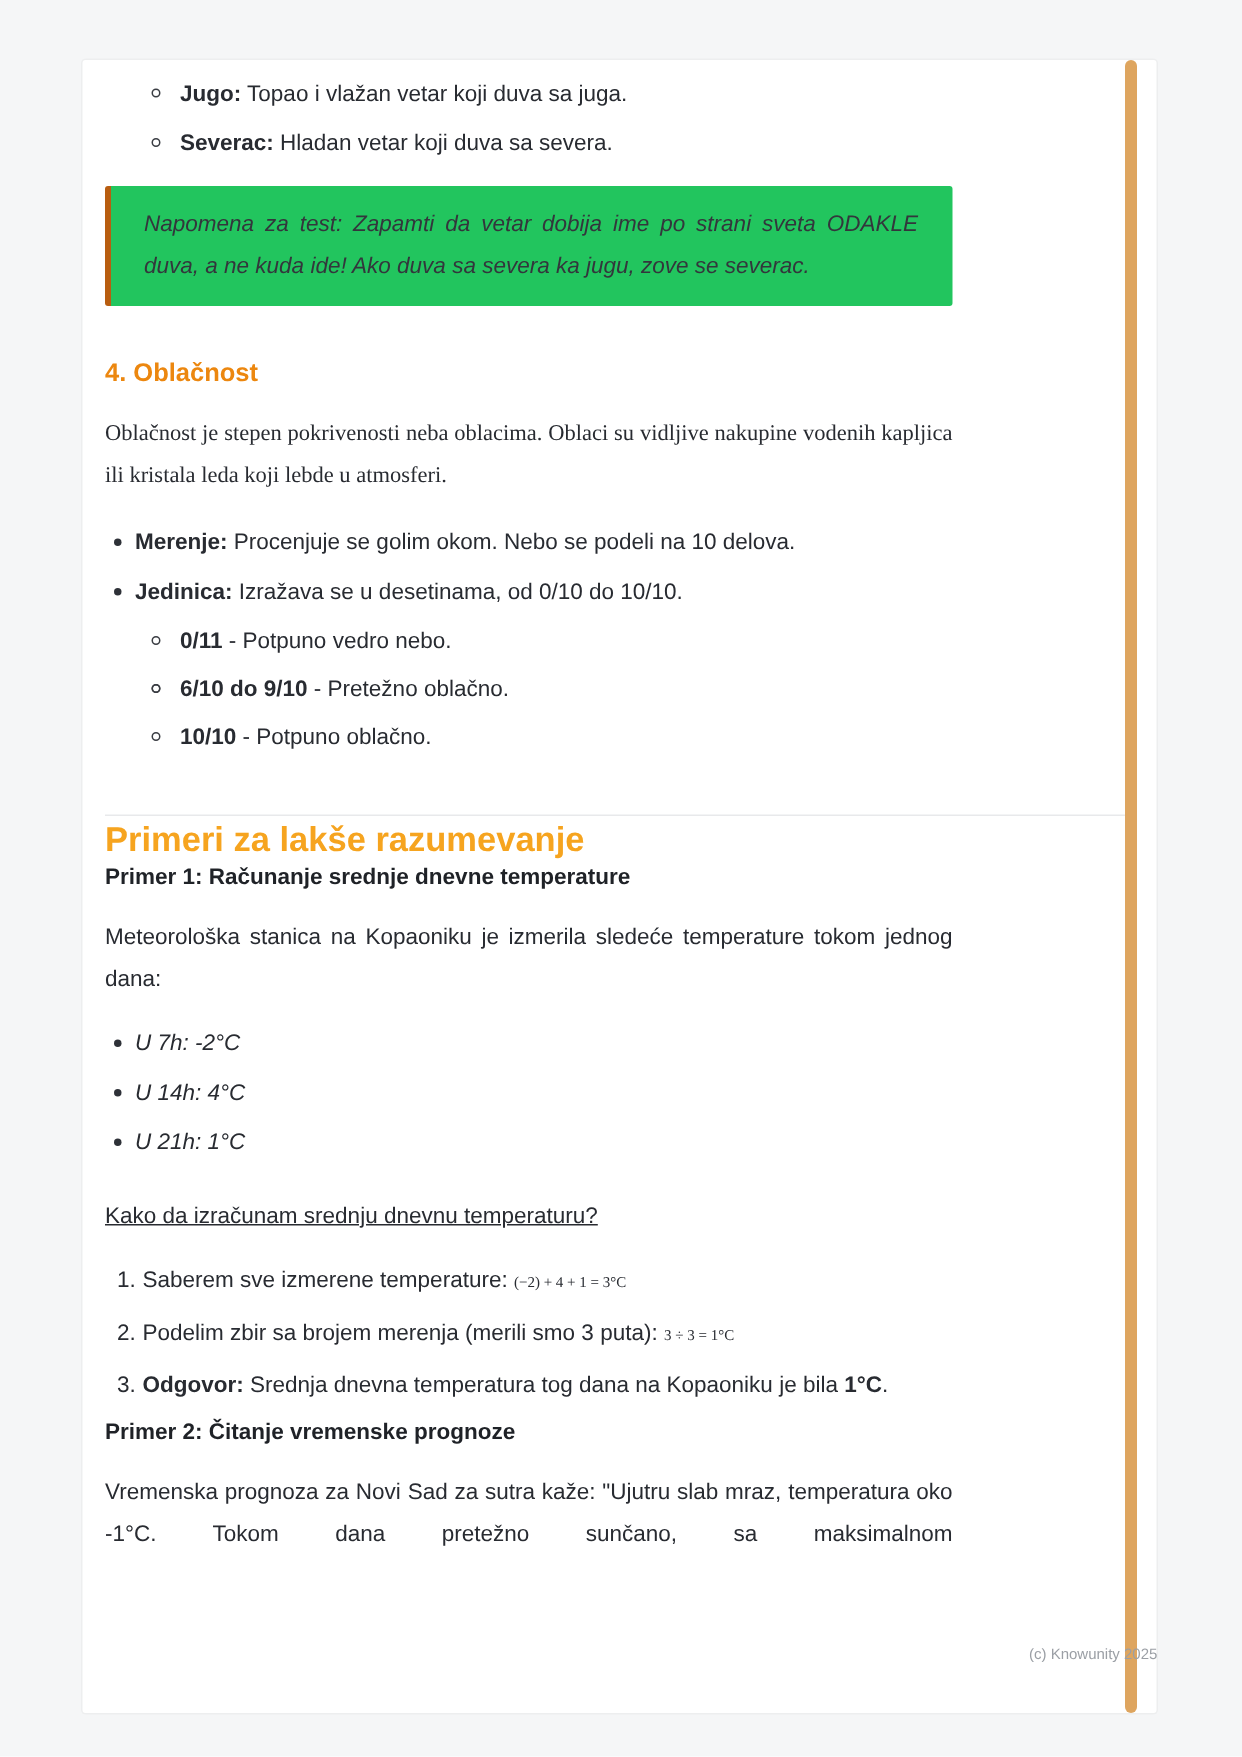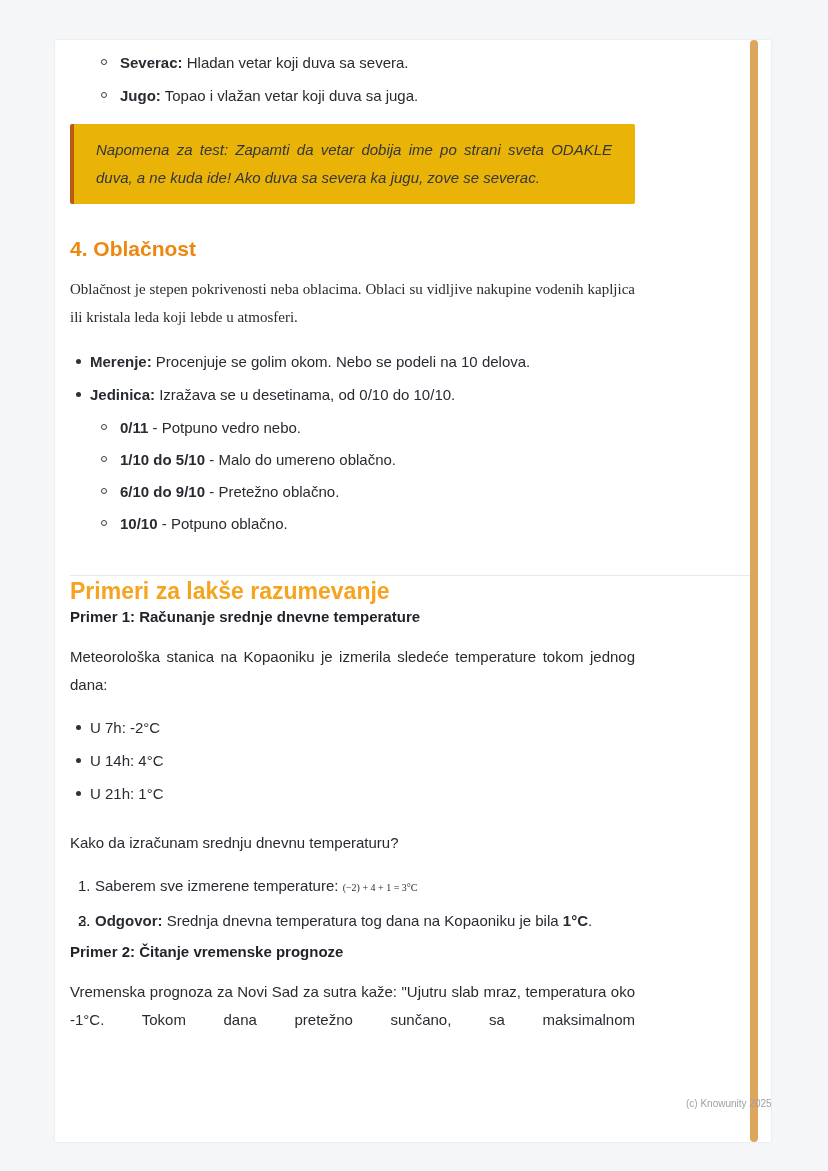--- a/index.html
+++ b/index.html
@@ -49,52 +49,52 @@
     border:1.5px solid #3a3d43; background:transparent;
   }
   
   .nested-list { margin-top:7px; }
   .nested-list > .li { padding-left:30px; margin-bottom:6px; }
   .nested-list .marker-circle { left:11px; }
 
   .note-box {
     margin-top:15px;
     width:565px;
-    background:#eab308;
+    background:#22c55e;
     border-left:4px solid #b85d10;
     border-radius:2px;
     padding:12px 23px 12px 22px;
   }
   .note-text {
     font-style:italic; font-size:15px; line-height:28px;
     text-align:justify; color:#33363c;
   }
 
   h3.h3 {
-    margin-top:33px; font-size:21px; line-height:24px;
+    margin-top:33px; font-size:17px; line-height:24px;
     font-weight:bold; color:#ec870f;
   }
   .after-h3 { margin-top:14px;font-family:Liberation Serif, serif; }
   .main-list { margin-top:18px; }
 
   hr.divider {
     margin-top:38px; border:none; border-top:1px solid #e8e9eb;
     width:688px; height:0;
   }
   h2.h2 {
     font-size:23px; line-height:30px;
     font-weight:bold; color:#f6a41f;
   }
   h4.h4 {
     font-size:15px; line-height:22px;
     font-weight:bold; color:#1f2227;
   }
   .after-h4 { margin-top:15px; }
-  .meas-list { margin-top:16px; }
-  .question { margin-top:22px; }
+  .meas-list { margin-top:16px;font-style:italic; }
+  .question { margin-top:22px;text-decoration:underline; }
   .steps { margin-top:16px; }
   .steps > .li { padding-left:25px; }
   .step-num { position:absolute; left:8px; top:0; }
   .math {
     font-family:"Liberation Serif", serif;
     font-size:10px;
   }
   .para2 { margin-top:15px; }
 
   .right-bar {
@@ -110,25 +110,25 @@
 </style>
 </head>
 <body>
 
 <div class="card">
   <div class="content">
 
     <ul class="lead-list">
       <li class="li">
         <span class="marker-circle"></span>
+        <span><b>Jugo:</b><span> Topao i vlažan vetar koji duva sa juga.</span></span>
+      </li>
+      <li class="li">
+        <span class="marker-circle"></span>
         <span><b>Severac:</b><span> Hladan vetar koji duva sa severa.</span></span>
-      </li>
-      <li class="li">
-        <span class="marker-circle"></span>
-        <span><b>Jugo:</b><span> Topao i vlažan vetar koji duva sa juga.</span></span>
       </li>
     </ul>
 
     <div class="note-box">
       <p class="note-text">Napomena za test: Zapamti da vetar dobija ime po strani sveta ODAKLE duva, a ne kuda ide! Ako duva sa severa ka jugu, zove se severac.</p>
     </div>
 
     <h3 class="h3">4. Oblačnost</h3>
     <p class="para after-h3">Oblačnost je stepen pokrivenosti neba oblacima. Oblaci su vidljive nakupine vodenih kapljica ili kristala leda koji lebde u atmosferi.</p>
 
@@ -140,21 +140,20 @@
       <li class="li">
         <span class="marker-disc"></span>
         <span><b>Jedinica:</b><span> Izražava se u desetinama, od 0/10 do 10/10.</span></span>
         <ul class="nested-list">
           <li class="li">
             <span class="marker-circle"></span>
             <span><b>0/11</b><span> - Potpuno vedro nebo.</span></span>
           </li>
           <li class="li">
             <span class="marker-circle"></span>
-            <span><b>1/10 do 5/10</b><span> - Malo do umereno oblačno.</span></span>
           </li>
           <li class="li">
             <span class="marker-circle"></span>
             <span><b>6/10 do 9/10</b><span> - Pretežno oblačno.</span></span>
           </li>
           <li class="li">
             <span class="marker-circle"></span>
             <span><b>10/10</b><span> - Potpuno oblačno.</span></span>
           </li>
         </ul>
@@ -185,20 +184,21 @@
 
     <p class="para question">Kako da izračunam srednju dnevnu temperaturu?</p>
 
     <ol class="steps">
       <li class="li">
         <span class="step-num">1.</span>
         <span><span>Saberem sve izmerene temperature: </span><span class="math">(−2) + 4 + 1 = 3°C</span></span>
       </li>
       <li class="li">
         <span class="step-num">2.</span>
+        <span><span>Podelim zbir sa brojem merenja (merili smo 3 puta): </span><span class="math">3 ÷ 3 = 1°C</span></span>
       </li>
       <li class="li">
         <span class="step-num">3.</span>
         <span><b>Odgovor:</b><span> Srednja dnevna temperatura tog dana na Kopaoniku je bila </span><b>1°C</b><span>.</span></span>
       </li>
     </ol>
 
     <h4 class="h4">Primer 2: Čitanje vremenske prognoze</h4>
     <p class="para para2 justify-last">Vremenska prognoza za Novi Sad za sutra kaže: "Ujutru slab mraz, temperatura oko -1°C. Tokom dana pretežno sunčano, sa maksimalnom</p>
 

